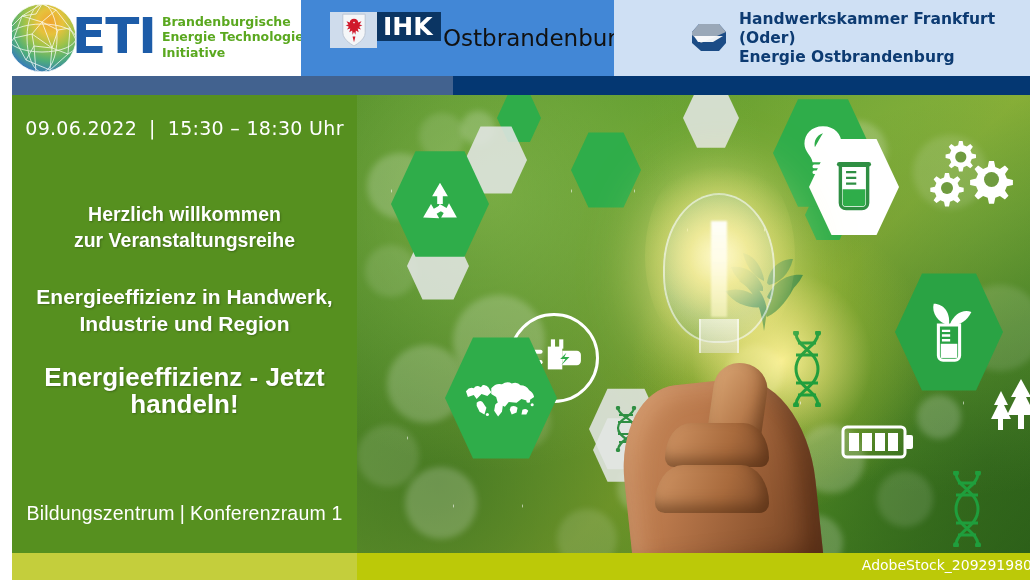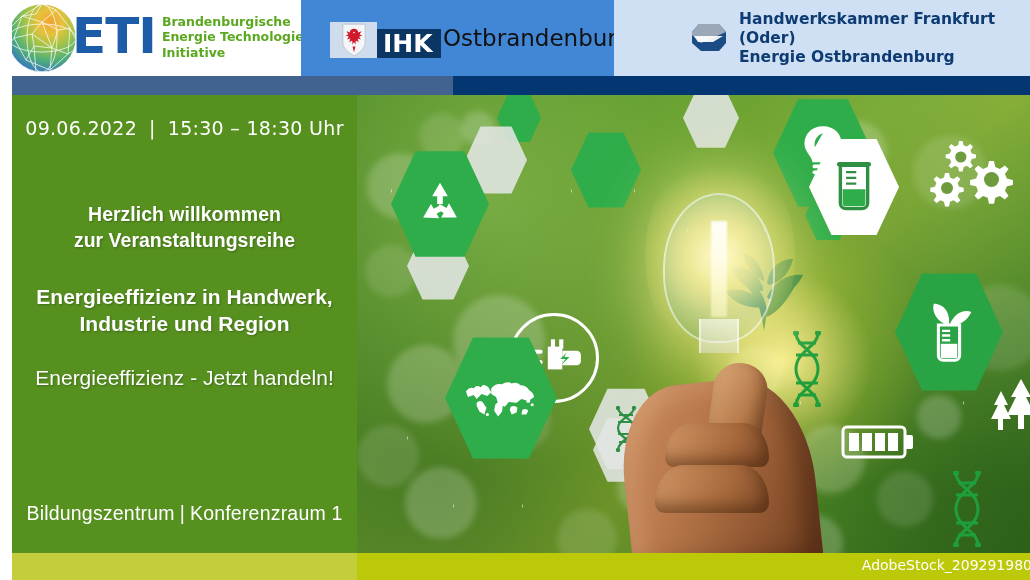--- a/index.html
+++ b/index.html
@@ -20,21 +20,21 @@
   
   .eti-globe { position:absolute; left:-12px; top:2px; width:84px; height:72px; }
   .eti-text-wrap { position:absolute; left:60px; top:5px; display:flex; align-items:center; }
   .eti-letters { font-family:"DejaVu Sans", sans-serif; font-weight:bold; font-size:50px;
      color:#1d5ca8; letter-spacing:-1px; line-height:62px; }
   .eti-sub { margin-left:6px; font-family:"DejaVu Sans", sans-serif; font-weight:bold; font-size:12.5px;
      color:#5aa81f; line-height:15.5px; padding-top:2px; }
   .eti-sub div { white-space:nowrap; }
 
   
-  .ihk-box { position:absolute; left:29px; top:12px; height:46px; display:flex; align-items:flex-end;border-radius:7px; }
+  .ihk-box { position:absolute; left:29px; top:12px; height:46px; display:flex; align-items:flex-start;border-radius:7px; }
   .ihk-crest { width:47px; background:#cfdcec; display:flex; align-items:center; justify-content:center; }
   .ihk-letters { background:#0b3563; color:#ffffff; font-family:"DejaVu Sans", sans-serif; font-weight:bold;
      font-size:25px; padding:0 8px 0 6px; display:flex; align-items:center; letter-spacing:0px; }
   .ihk-name { position:absolute; left:142px; top:0; height:76px; display:flex; align-items:center;
      font-family:"DejaVu Sans", sans-serif; font-size:23px; color:#111111; }
 
   
   .hwk-mark { position:absolute; left:75px; top:21px; width:38px; height:34px; }
   .hwk-name { position:absolute; left:125px; top:0; height:76px; display:flex; flex-direction:column;
      justify-content:center; font-family:"DejaVu Sans", sans-serif; font-weight:bold; font-size:15.5px;
@@ -51,21 +51,21 @@
   
   .green-panel { width:345px; height:458px; background:#56901f; position:relative; color:#fff; }
   .date-line { position:absolute; left:0; top:22px; width:345px; text-align:center;
      font-family:"DejaVu Sans", sans-serif; font-size:19px; letter-spacing:.3px; }
   .date-line .sep { padding:0 12px; }
   .headline-block { position:absolute; left:0; top:106px; width:345px; text-align:center; }
   .h-a { font-family:"Liberation Sans", sans-serif; font-weight:bold; font-size:19.5px; line-height:26px;
      text-shadow:1px 1px 2px rgba(0,0,0,.25); }
   .h-b { margin-top:30px; font-family:"Liberation Sans", sans-serif; font-weight:bold; font-size:21px;
      line-height:27px; text-shadow:1px 1px 2px rgba(0,0,0,.25); }
-  .h-c { margin-top:27px; font-family:"Liberation Sans", sans-serif; font-weight:normal; font-size:21px;
+  .h-c { margin-top:27px; font-family:"Liberation Sans", sans-serif; font-weight:bold; font-size:26px;
      line-height:27px; text-shadow:1px 1px 2px rgba(0,0,0,.25); }
   .venue { position:absolute; left:0; bottom:28px; width:345px; text-align:center;
      font-family:"Liberation Sans", sans-serif; font-size:19.5px; letter-spacing:.2px; }
   .venue .sep2 { padding:0 5px; }
 
   
   .photo { width:685px; height:458px; position:relative; overflow:hidden;
      background:#3f7a1e; }
   .photo .bokeh-bg {
      position:absolute; inset:0;

